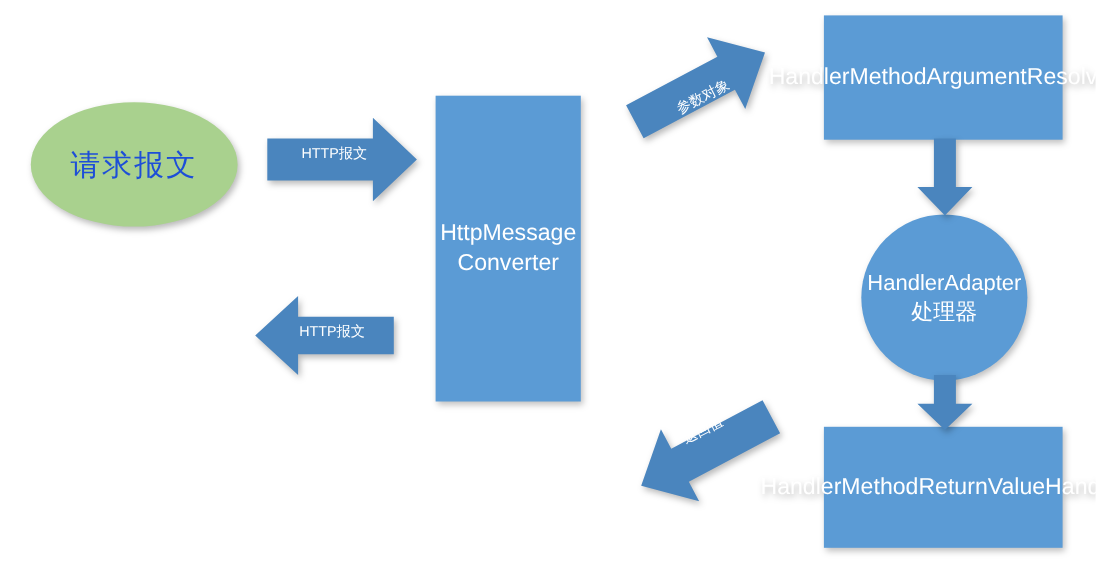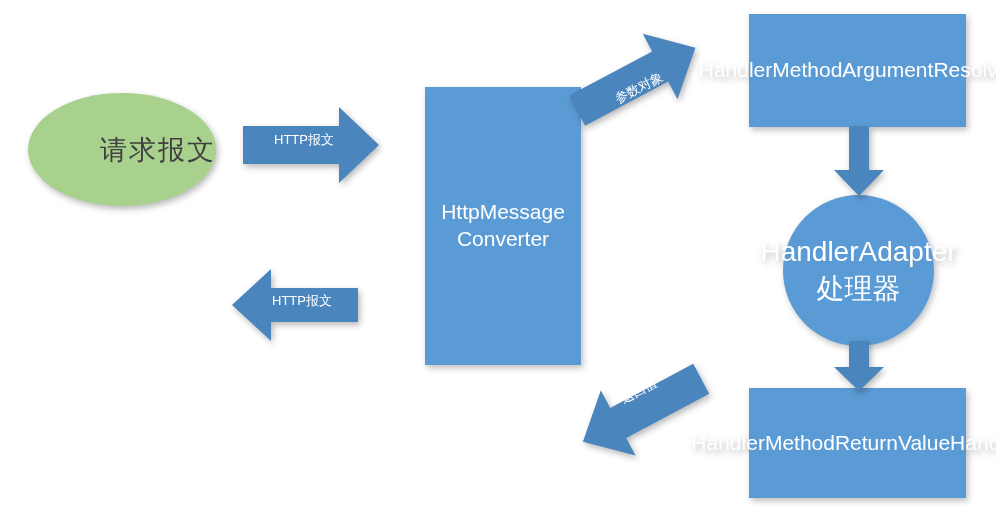--- a/index.html
+++ b/index.html
@@ -10,42 +10,42 @@
     font-family:"Liberation Sans","DejaVu Sans",sans-serif;
     overflow:hidden;
   }
   #canvas{position:relative;width:996px;height:513px;}
 
   .shape{position:absolute;box-sizing:border-box;}
 
   
   .ellipse{
     border-radius:50%;
-    display:flex;align-items:center;justify-content:flex-end;
-    color:#404040;
+    display:flex;align-items:center;justify-content:center;
+    color:#1d4ed8;
     filter:drop-shadow(2px 3px 3px rgba(0,0,0,0.28));
   }
   .ellipse .lbl{font-size:27px;letter-spacing:2px;}
 
   
   .rect{
     display:flex;align-items:center;justify-content:center;
     color:#ffffff;text-align:center;
     filter:drop-shadow(2px 3px 3px rgba(0,0,0,0.25));
   }
   .rect .lbl{font-size:21px;line-height:1.28;padding:0 6px;}
 
   
   .circleshape{
     border-radius:50%;
     display:flex;align-items:center;justify-content:center;
     color:#ffffff;text-align:center;
     filter:drop-shadow(2px 3px 3px rgba(0,0,0,0.25));
   }
-  .circleshape .lbl{font-size:28px;line-height:1.3;padding:0 10px;}
+  .circleshape .lbl{font-size:20px;line-height:1.3;padding:0 10px;}
 
   
   .arrow{filter:drop-shadow(2px 3px 3px rgba(0,0,0,0.28));}
   .arrow svg{display:block;overflow:visible;}
   .arrowlabel{
     position:absolute;color:#ffffff;font-size:13px;
     white-space:nowrap;pointer-events:none;
   }
   .arrowlabel.rot-up{transform:rotate(-27deg);transform-origin:center center;}
   .arrowlabel.rot-dn{transform:rotate(-27deg);transform-origin:center center;}
@@ -53,21 +53,21 @@
 </head>
 <body>
 
 <div id="canvas">
 
   <div class="shape ellipse" style="left:28px;top:93px;width:188px;height:113px;background:#A9D18E;">
     <span class="lbl">请求报文</span>
   </div>
 
 
-  <div class="shape rect" style="left:396px;top:87px;width:156px;height:278px;background:#5B9BD5;margin-left:29px;">
+  <div class="shape rect" style="left:396px;top:87px;width:132px;height:278px;background:#5B9BD5;">
     <span class="lbl">HttpMessage Converter</span>
   </div>
 
   <div class="shape rect" style="left:749px;top:14px;width:217px;height:113px;background:#5B9BD5;">
     <span class="lbl">HandlerMethodArgumentResolver</span>
   </div>
 
   <div class="shape circleshape" style="left:783px;top:195px;width:151px;height:151px;background:#5B9BD5;">
     <span class="lbl">HandlerAdapter处理器</span>
   </div>

